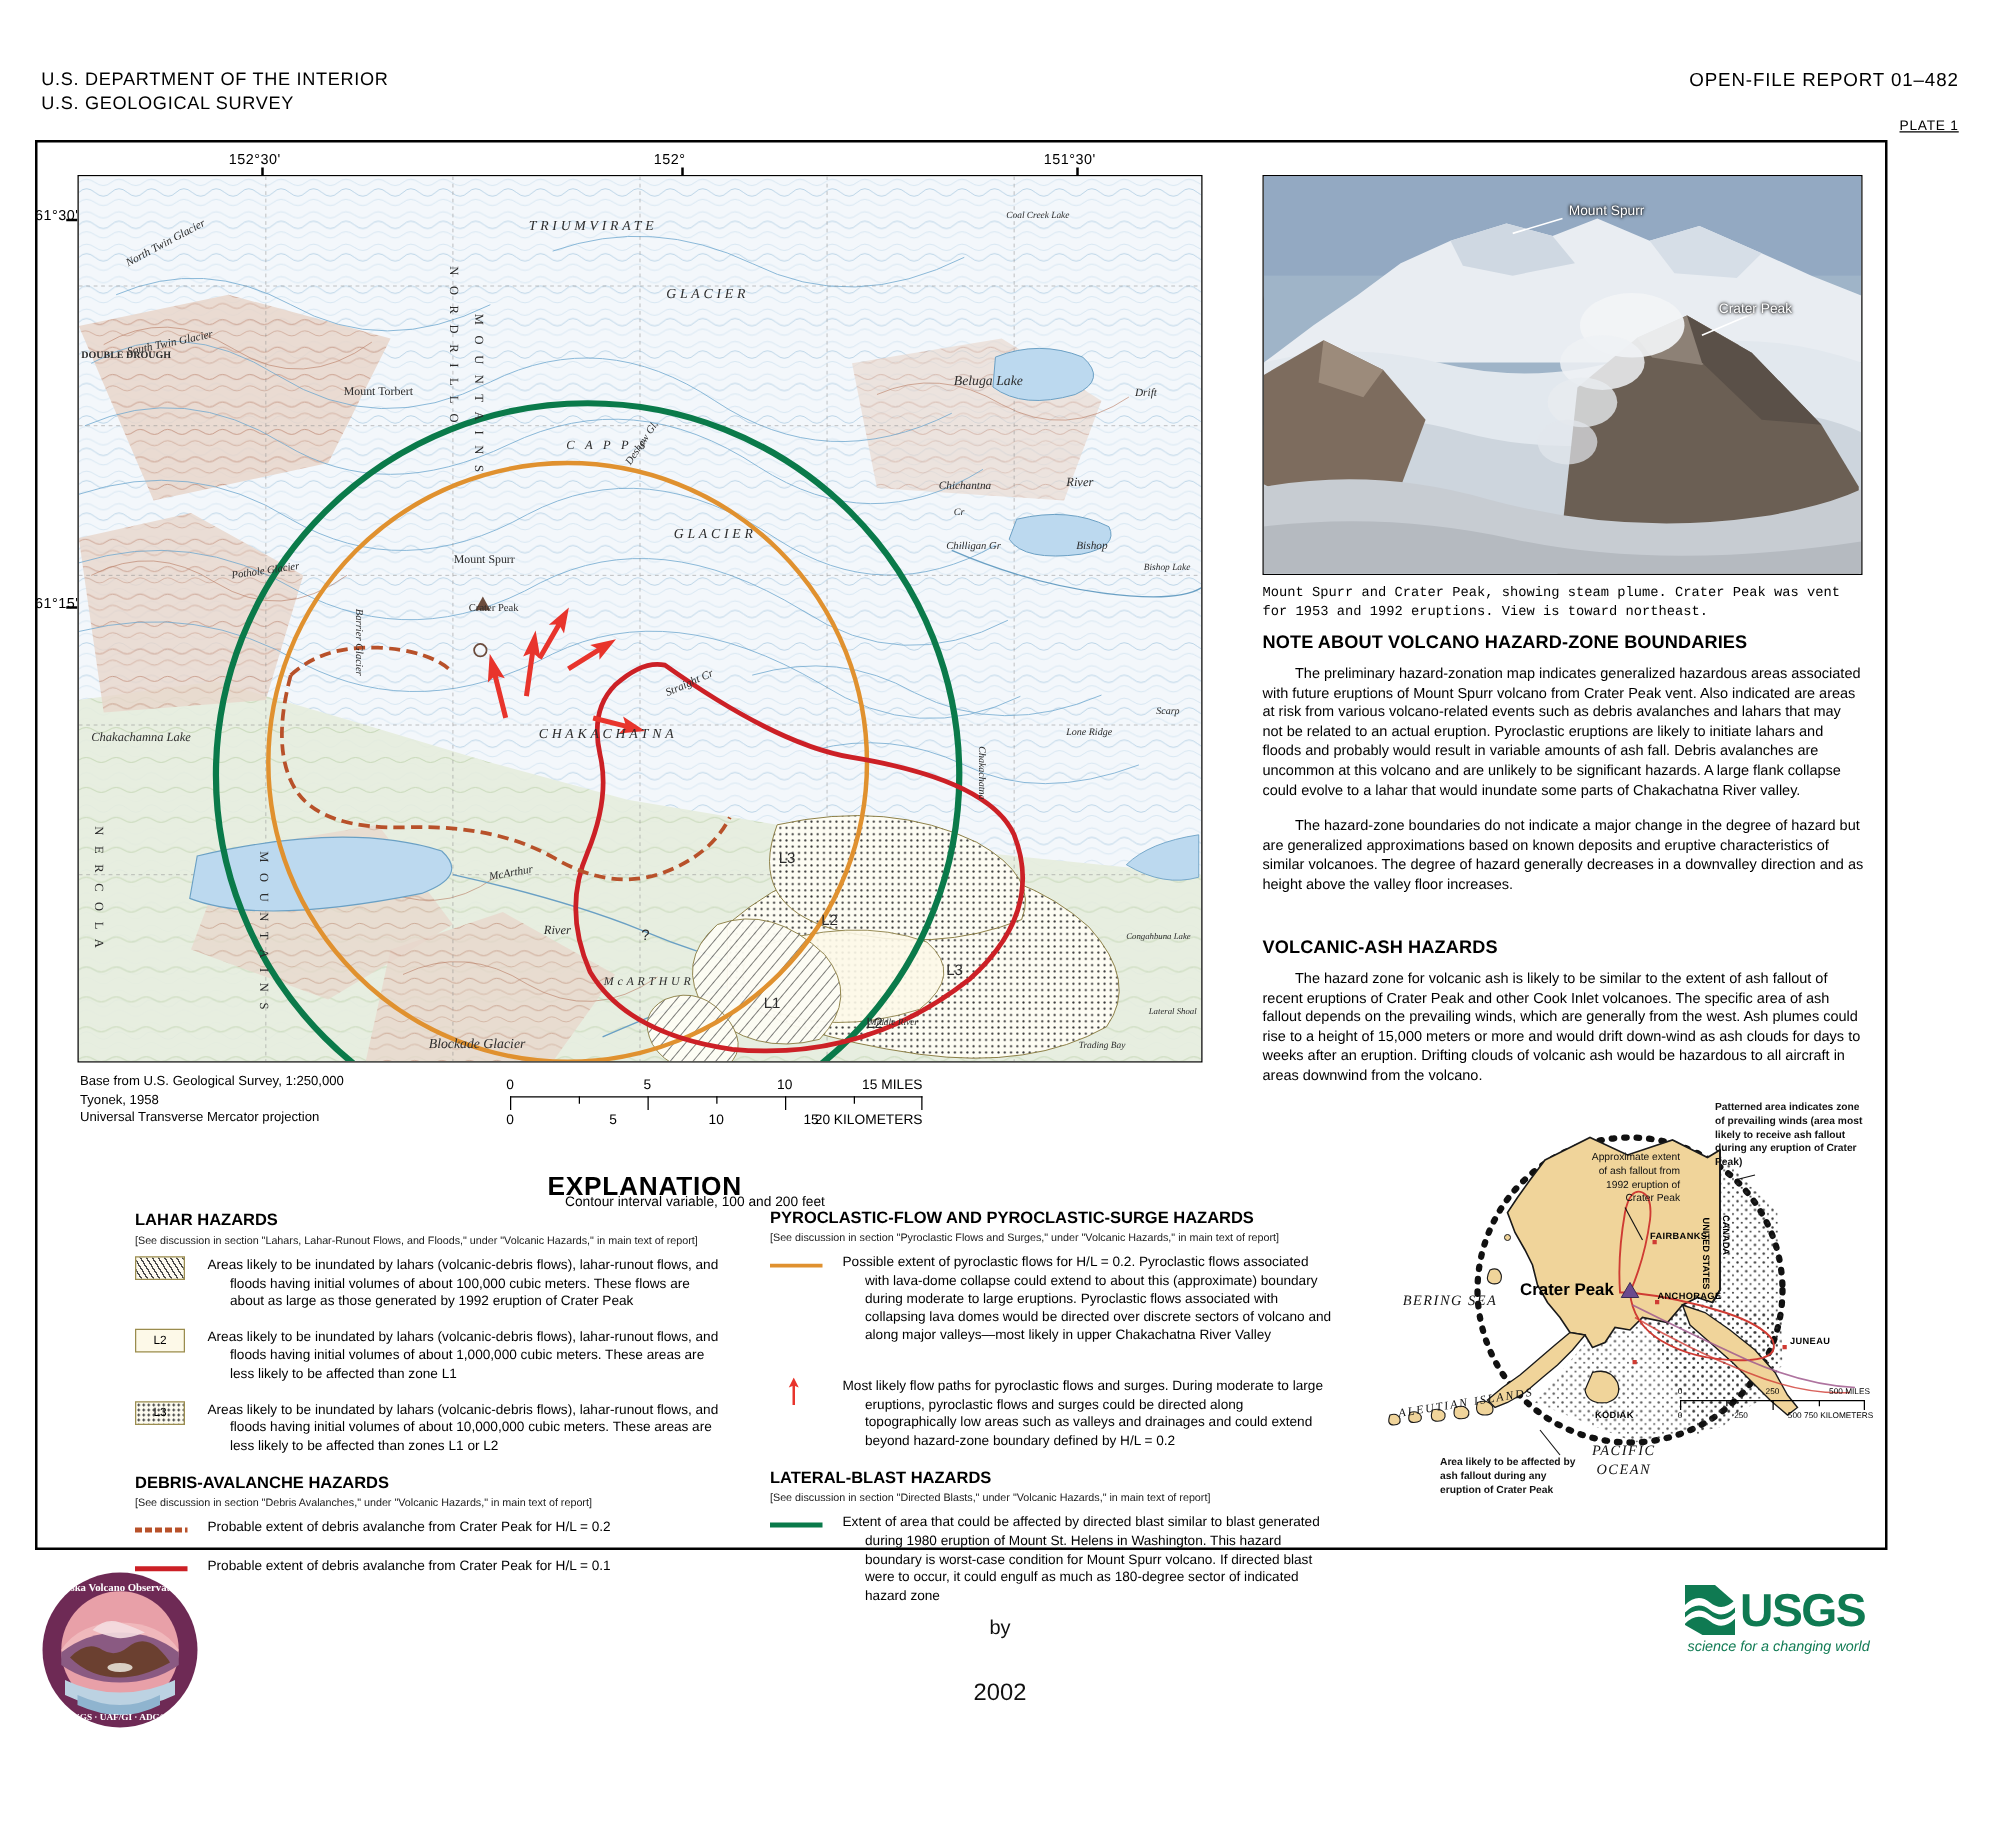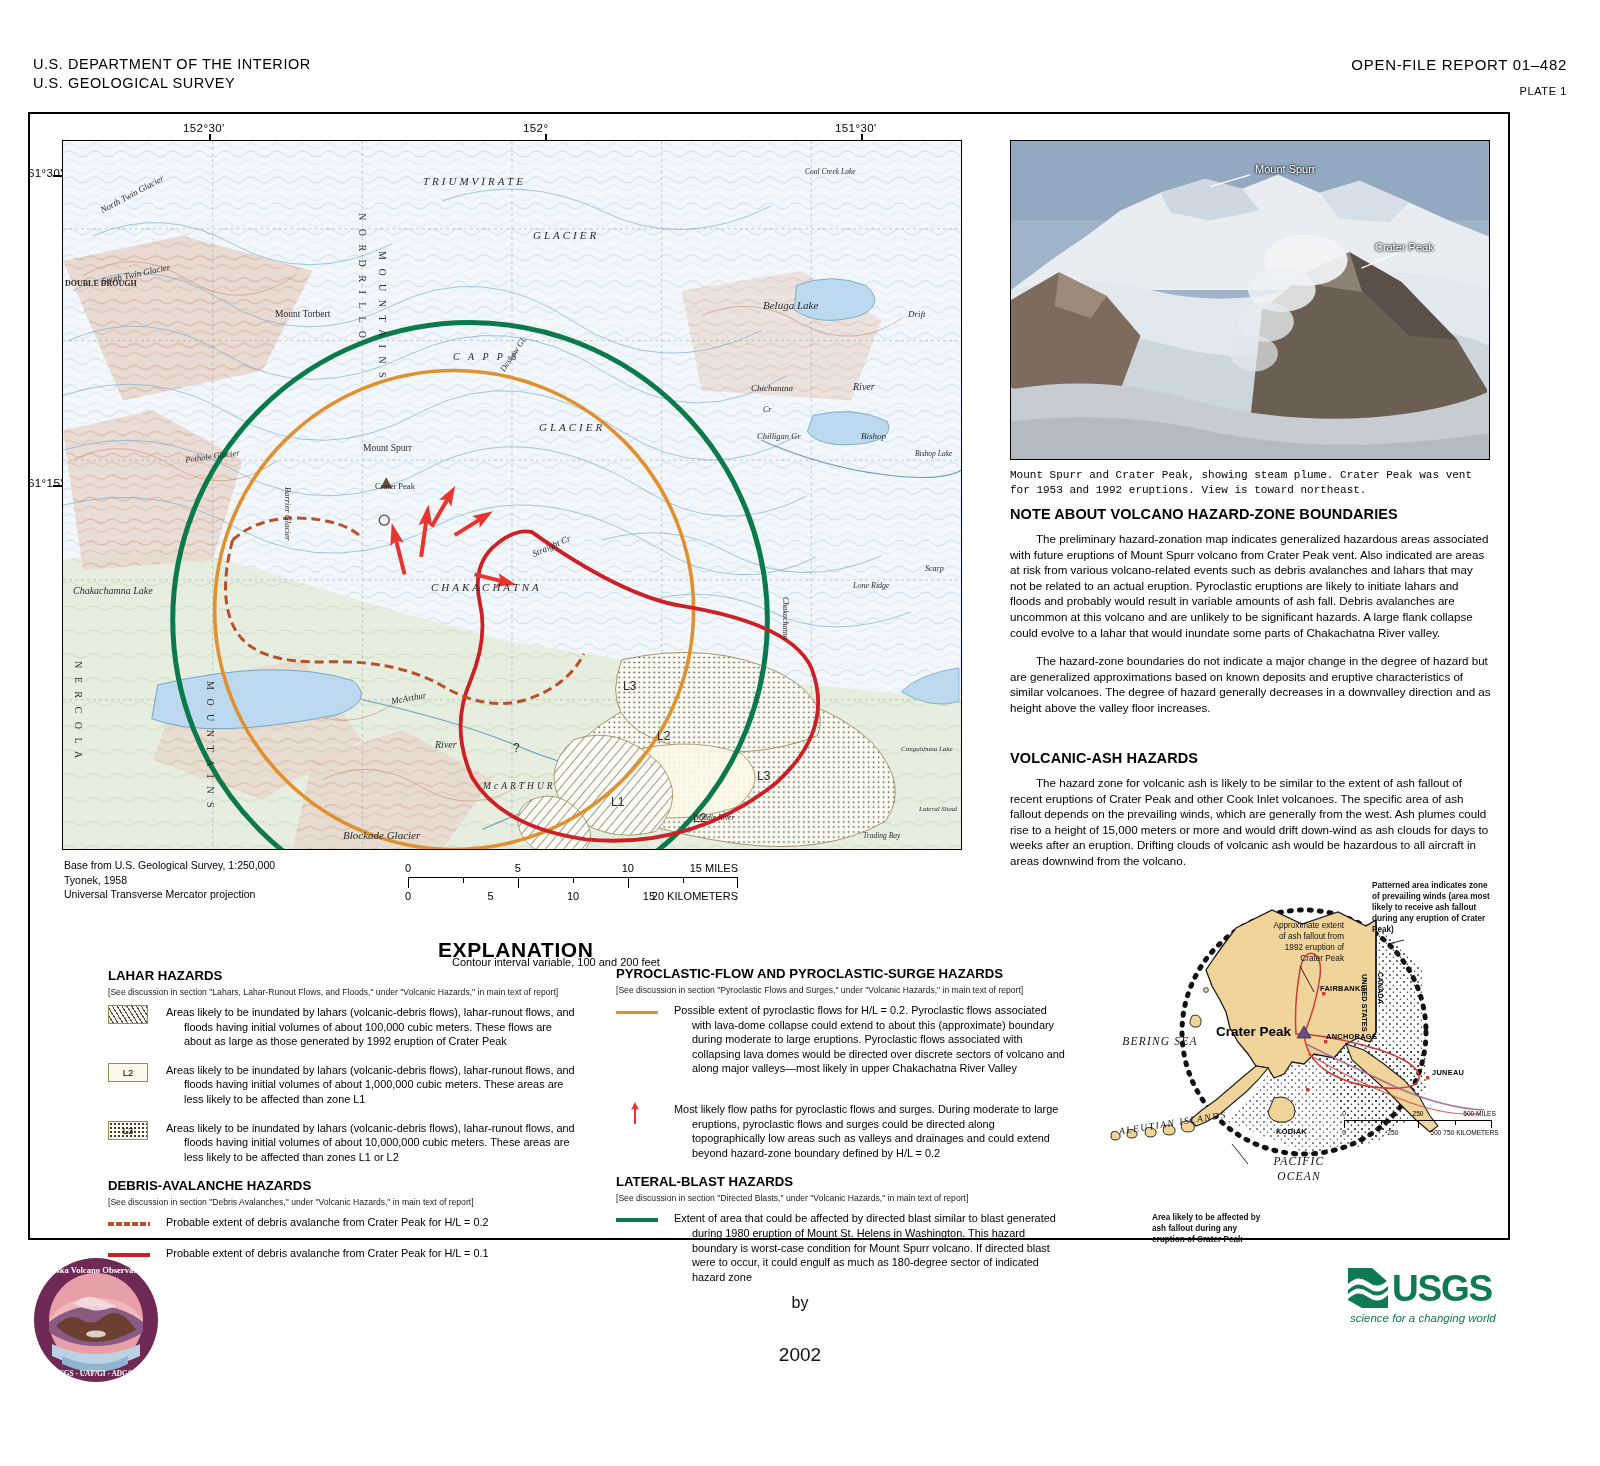--- a/index.html
+++ b/index.html
@@ -25,21 +25,21 @@
     position: absolute; left: 33px; top: 55px;
     font-size: 14.5px; letter-spacing: 0.55px; line-height: 19px;
     font-weight: 400;
   }
   .agency div { white-space: nowrap; }
   .report-id {
     position: absolute; right: 33px; top: 56px;
     text-align: right;
   }
   .report-id .rep { font-size: 15px; letter-spacing: 0.7px; }
-  .report-id .plate { font-size: 11px; letter-spacing: 0.6px; margin-top: 12px; }
+  .report-id .plate { font-size: 11px; letter-spacing: 0.6px; margin-top: 22px; text-decoration: underline; }
 
   
   .sheet-frame {
     position: absolute;
     left: 28px; top: 112px;
     width: 1482px; height: 1128px;
     border: 2.2px solid #000;
   }
 
   
@@ -622,21 +622,21 @@
     <rect x="318" y="194" width="3.4" height="3.4" fill="#cf3b33"></rect>
     <rect x="198" y="206" width="3.4" height="3.4" fill="#cf3b33"></rect>
 
     <line x1="280" y1="62" x2="296" y2="58" stroke="#111" stroke-width="0.9"></line>
     <line x1="206" y1="110" x2="192" y2="84" stroke="#111" stroke-width="0.9"></line>
     <line x1="124" y1="262" x2="140" y2="282" stroke="#111" stroke-width="0.9"></line>
   </svg>
 
   <div class="inset-note" style="left:264px;top:-2px;width:120px;">Patterned area indicates zone of prevailing winds (area most likely to receive ash fallout during any eruption of Crater Peak)</div>
   <div class="inset-note reg" style="left:158px;top:38px;width:78px;text-align:right;">Approximate extent of ash fallout from 1992 eruption of Crater Peak</div>
-  <div class="inset-note" style="left:44px;top:282px;width:118px;margin-top:48px;">Area likely to be affected by ash fallout during any eruption of Crater Peak</div>
+  <div class="inset-note" style="left:44px;top:282px;width:118px;">Area likely to be affected by ash fallout during any eruption of Crater Peak</div>
 
   <div class="ins-crater" style="left:108px;top:142px;">Crater Peak</div>
 
   <div class="ins-city" style="left:212px;top:102px;">FAIRBANKS</div>
   <div class="ins-city" style="left:218px;top:150px;">ANCHORAGE</div>
   <div class="ins-city" style="left:324px;top:186px;">JUNEAU</div>
   <div class="ins-city" style="left:168px;top:198px;margin-top:47px;">KODIAK</div>
 
   <div class="ins-city" style="left:252px;top:92px;writing-mode:vertical-rl;letter-spacing:0;">UNITED STATES</div>
   <div class="ins-city" style="left:268px;top:90px;writing-mode:vertical-rl;letter-spacing:0;">CANADA</div>

